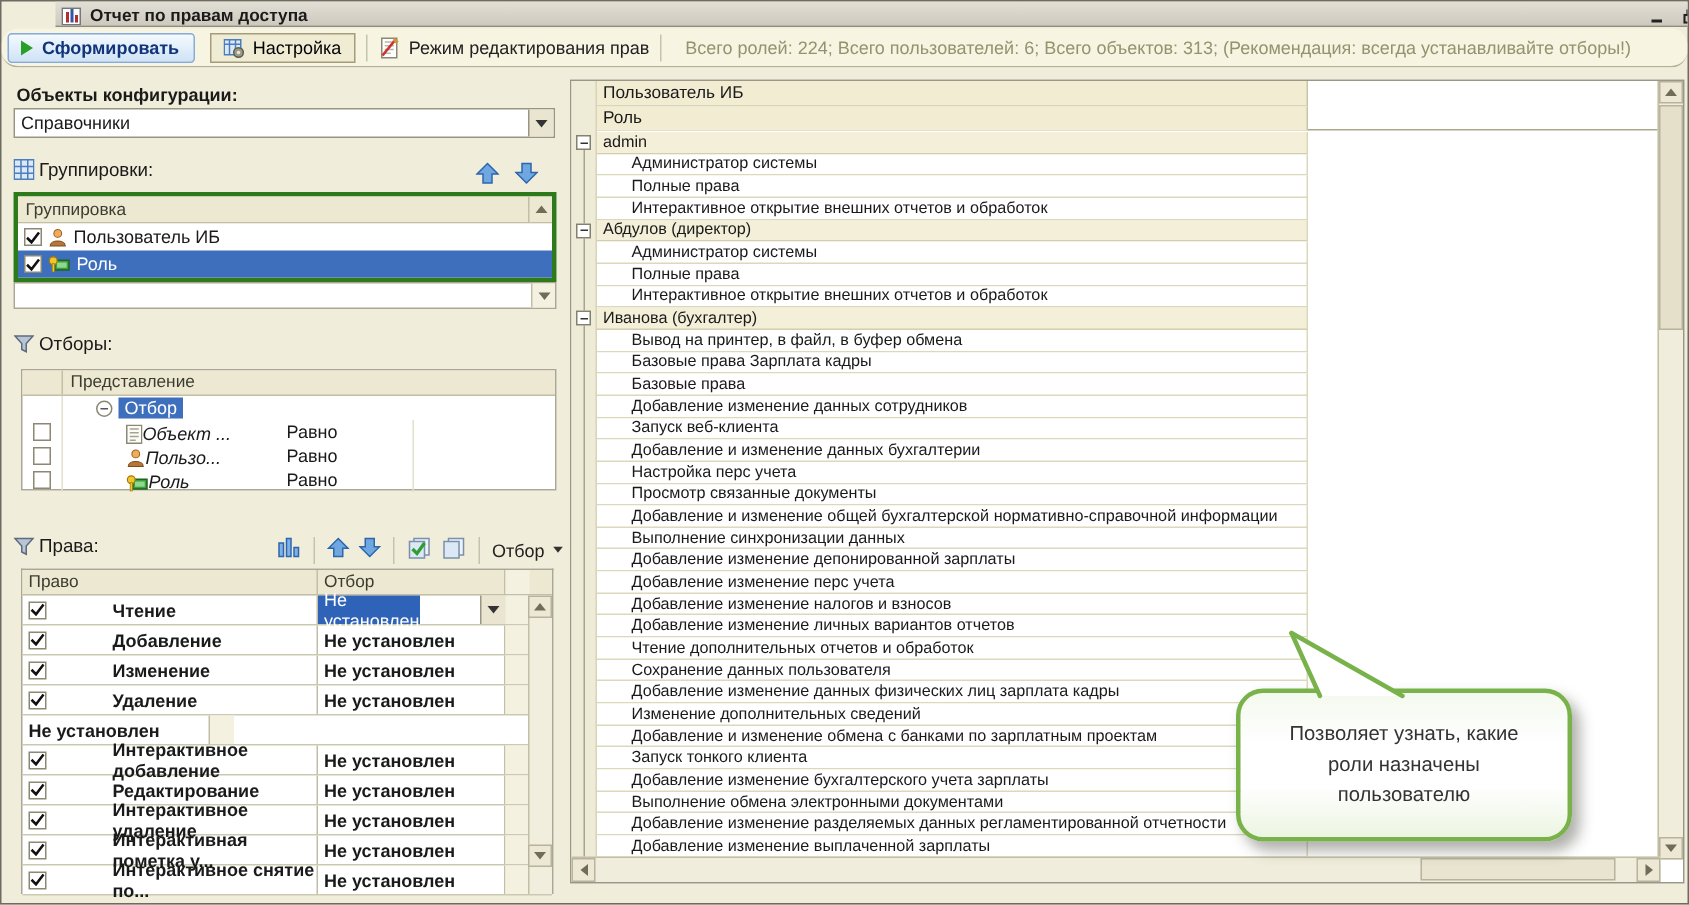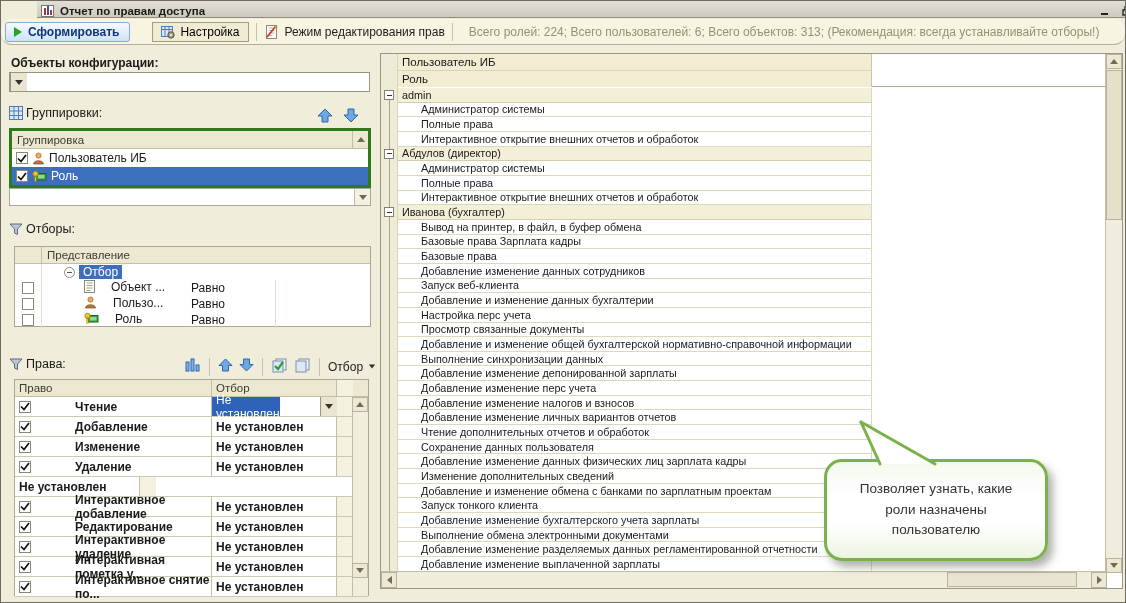--- a/index.html
+++ b/index.html
@@ -20,21 +20,21 @@
   .win-controls { margin-left:auto; display:flex; align-items:center; padding-right:4px; gap:6px; }
   .win-btn { width:16px; height:13px; display:flex; align-items:center; justify-content:center; cursor:default; }
   
   .toolbar { position:absolute; left:0; top:18px; width:100%; height:26px;
     background:#f7f4e2; border-bottom:1px solid #b3b09a; display:flex; align-items:center; padding-left:4px;border-radius:11px; }
   .btn-generate { display:flex; align-items:center; gap:6px; height:20px; padding:0 10px 0 8px;
     background:linear-gradient(#f5faff,#cfe2f6); border:1px solid #84abdb; border-radius:3px;
     font-weight:bold; color:#10357a; font-size:12px; }
   .play-tri { width:0; height:0; border-left:8px solid #27a027; border-top:5px solid transparent; border-bottom:5px solid transparent; }
   .btn-settings { display:flex; align-items:center; gap:5px; height:20px; padding:0 8px;
-    background:#f0ecd4; border:1px solid #a39d7e; margin-left:22px; font-size:12px; }
+    background:#f0ecd4; border:1px solid #a39d7e; margin-left:10px; font-size:12px; }
   .tb-sep { width:1px; height:18px; background:#c6c3ac; margin:0 7px; }
   .mode-item { display:flex; align-items:center; gap:5px; font-size:12px; color:#222; }
   .status-text { color:#95926f; font-size:12px; margin-left:9px; white-space:nowrap; }
   .icon16 { width:16px; height:16px; display:inline-block; }
   .icon14 { width:14px; height:14px; display:inline-block; }
   
   .cbx { width:12px; height:12px; background:#fff; border:1px solid #8b8974; display:inline-flex;
     align-items:center; justify-content:center; flex:none; }
   .cbx svg { display:block; }
   .arrow-up-s { width:0;height:0;border-left:4px solid transparent;border-right:4px solid transparent;border-bottom:5px solid #6f6d58; }
@@ -67,21 +67,21 @@
   .flt-c2 { width:90px; border-right:1px solid #c2bfa6; flex:none; display:flex; align-items:center; padding-left:5px; }
   .flt-c3 { flex:1; }
   .flt-header .hdr-lbl { display:flex; align-items:center; padding-left:5px; }
   .flt-row { height:16px; display:flex; font-size:12px; align-items:stretch; }
   .flt-row .flt-c0 { display:flex; align-items:center; justify-content:center; }
   .tree-row { height:16px; display:flex; align-items:center; font-size:12px; }
   .expander { width:11px; height:11px; border:1px solid #8a8874; border-radius:50%; background:#fff;
     display:inline-flex; align-items:center; justify-content:center; margin-left:22px; margin-right:4px; flex:none; }
   .expander i { width:5px; height:1px; background:#555; }
   .chip-sel { background:#3e6fbd; color:#fff; padding:0 4px; }
-  .flt-name { display:flex; align-items:flex-start; gap:16px; padding-left:42px; width:144px; flex:none; }
+  .flt-name { display:flex; align-items:flex-end; gap:0; padding-left:42px; width:144px; flex:none;font-style:italic; }
   
   .rights-toolbar { position:absolute; left:183px; top:356px; display:flex; align-items:center; gap:6px; }
   .rights-box { position:absolute; left:13px; top:378px; width:355px; height:217px; background:#fff; border:1px solid #aaa795; border-bottom:none; }
   .r-header { height:17px; background:#ece8d2; border-bottom:1px solid #c2bfa6; display:flex; font-size:11.5px; color:#3c3c30; }
   .r-c1 { width:197px; border-right:1px solid #c2bfa6; flex:none; display:flex; align-items:center; gap:4px; padding-left:4px; }
   .r-c2 { width:125px; border-right:1px solid #c2bfa6; flex:none; display:flex; align-items:center; padding-left:4px; }
   .r-sc { width:16px; flex:none; background:#f4f1e0; display:flex; flex-direction:column; align-items:center; }
   .r-row { height:20px; display:flex; border-bottom:1px solid #ccc9b2; font-size:12px; }
   .r-row .r-c1 { font-weight:bold;gap:44px; }
   .r-row .r-c2 { font-weight:bold; padding:0;gap:40px; }
@@ -181,20 +181,21 @@
       </span>
       <span>Режим редактирования прав</span>
     </span>
     <span class="tb-sep"></span>
     <span class="status-text">Всего ролей: 224; Всего пользователей: 6; Всего объектов: 313; (Рекомендация: всегда устанавливайте отборы!)</span>
   </div>
 
   <div class="lbl-bold" style="left:10px; top:55px;">Объекты конфигурации:</div>
 
   <div class="combo">
+    <span class="val">Справочники</span>
     <span class="dd-btn">
         <span class="arrow-dn-s" style="border-top-color:#333;"></span>
       </span>
   </div>
 
   <div class="sec-head" style="left:8px; top:105px;">
     <span class="icon14">
       <svg width="14" height="14">
         <rect x="0.5" y="0.5" width="13" height="13" fill="#dce8f6" stroke="#4a7ebe"></rect>
         <path d="M0.5 5 h13 M0.5 9.5 h13 M5 0.5 v13 M9.5 0.5 v13" stroke="#4a7ebe" stroke-width="1"></path>

